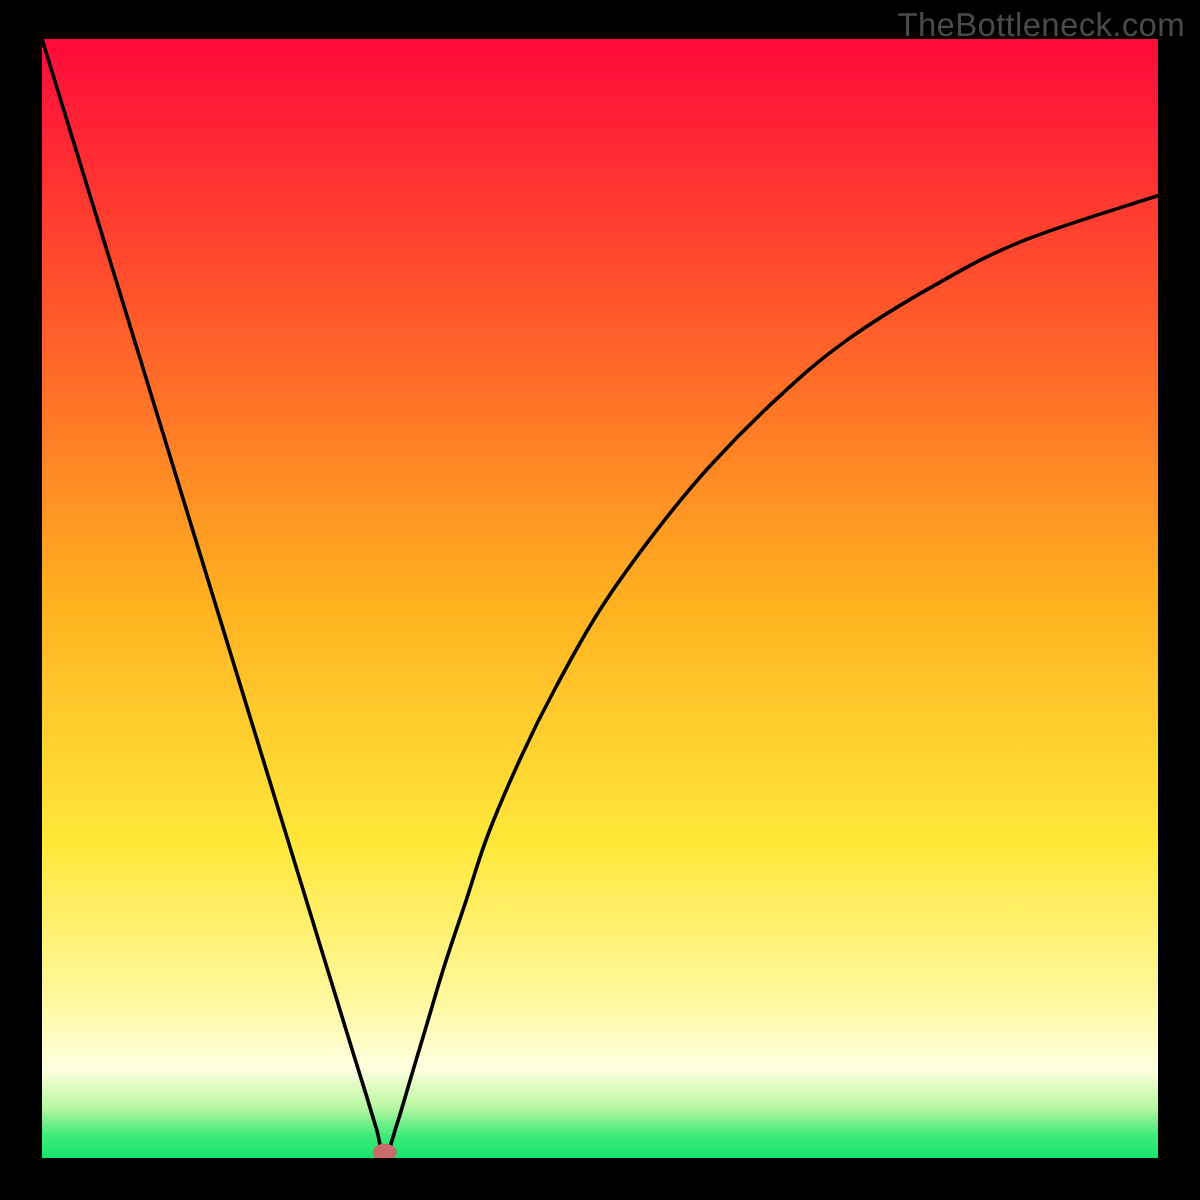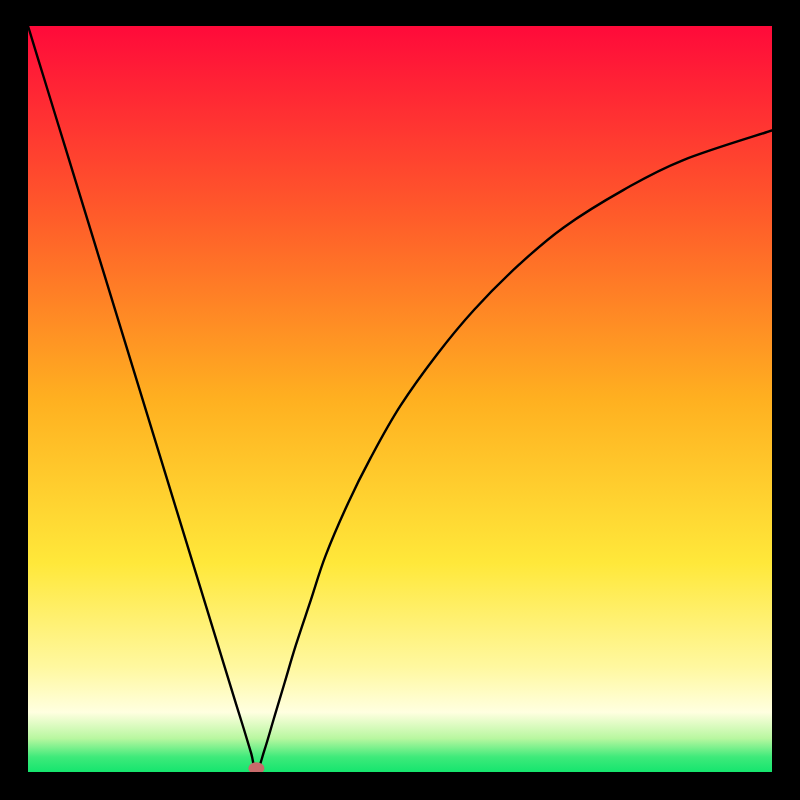--- a/index.html
+++ b/index.html
@@ -37,20 +37,21 @@
   .plot svg {
     display: block;
     width: 100%;
     height: 100%;
   }
 </style>
 </head>
 <body>
 
 <div class="frame">
+  <div class="attribution">TheBottleneck.com</div>
 
   <div class="plot">
     <svg viewBox="0 0 744 746" preserveAspectRatio="none">
       <defs>
         <linearGradient id="bg-grad" x1="0" y1="0" x2="0" y2="1">
             <stop offset="0%" stop-color="#ff0a3a"></stop>
             <stop offset="25%" stop-color="#ff5a2a"></stop>
             <stop offset="50%" stop-color="#ffb020"></stop>
             <stop offset="72%" stop-color="#ffe83a"></stop>
             <stop offset="86%" stop-color="#fff8a0"></stop>

